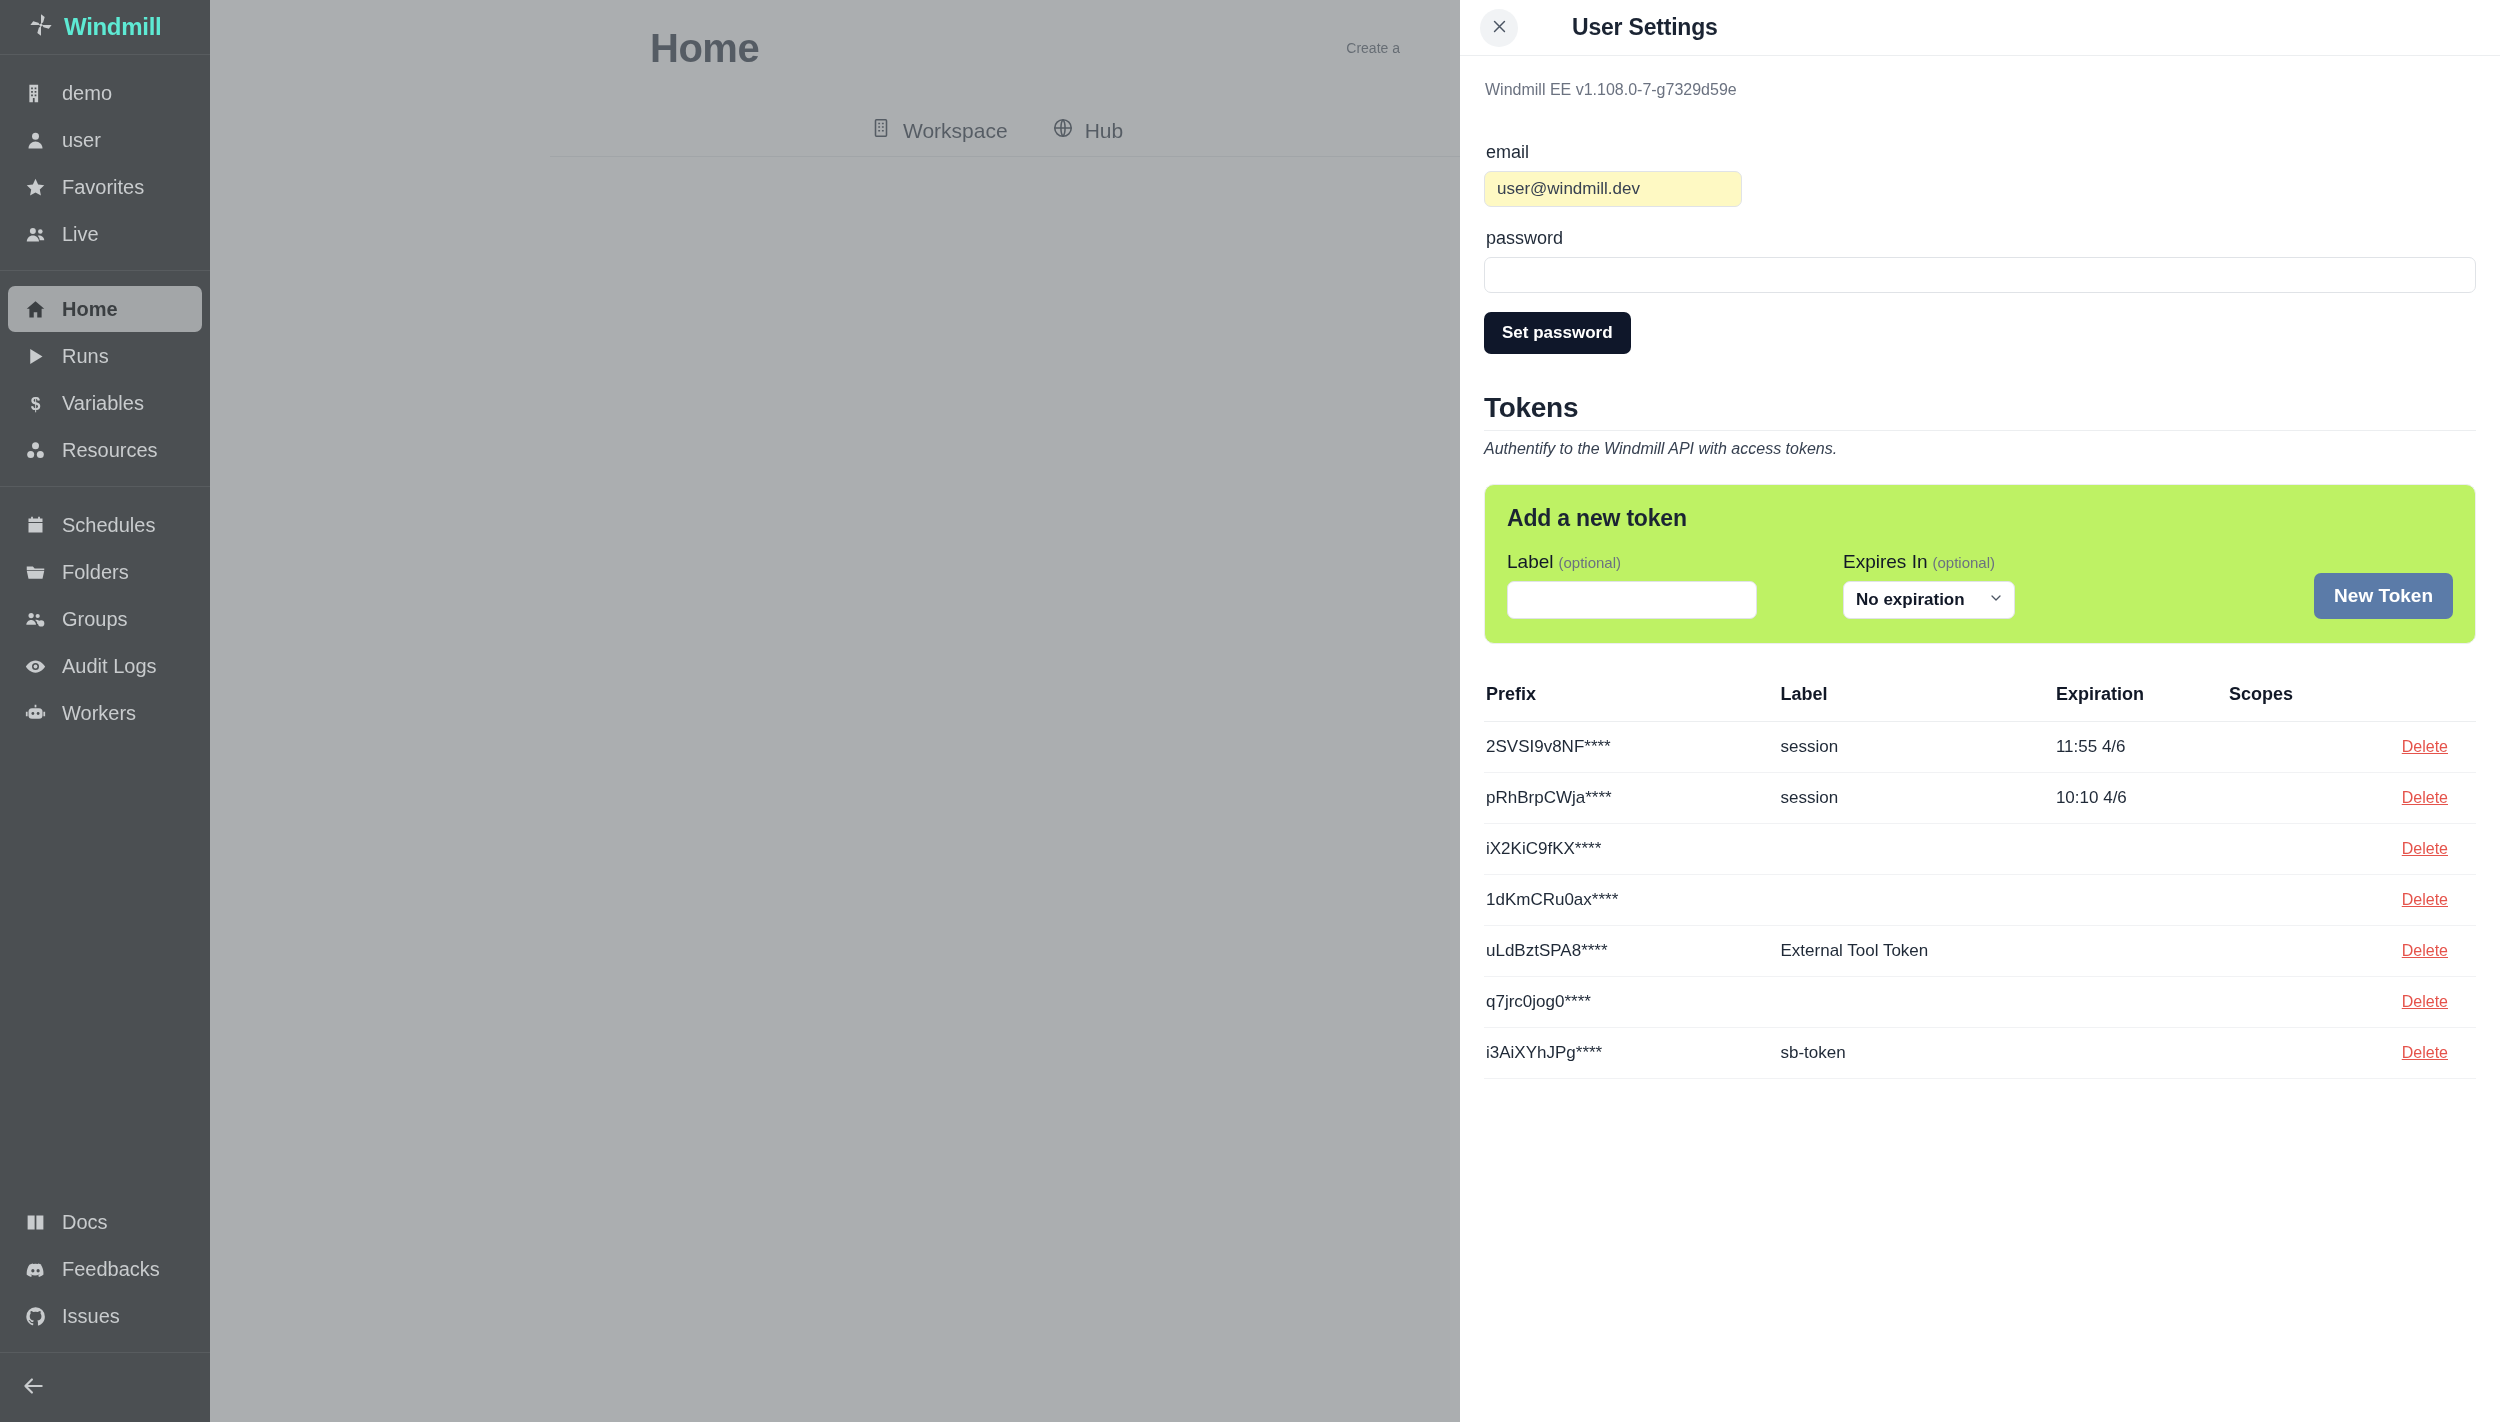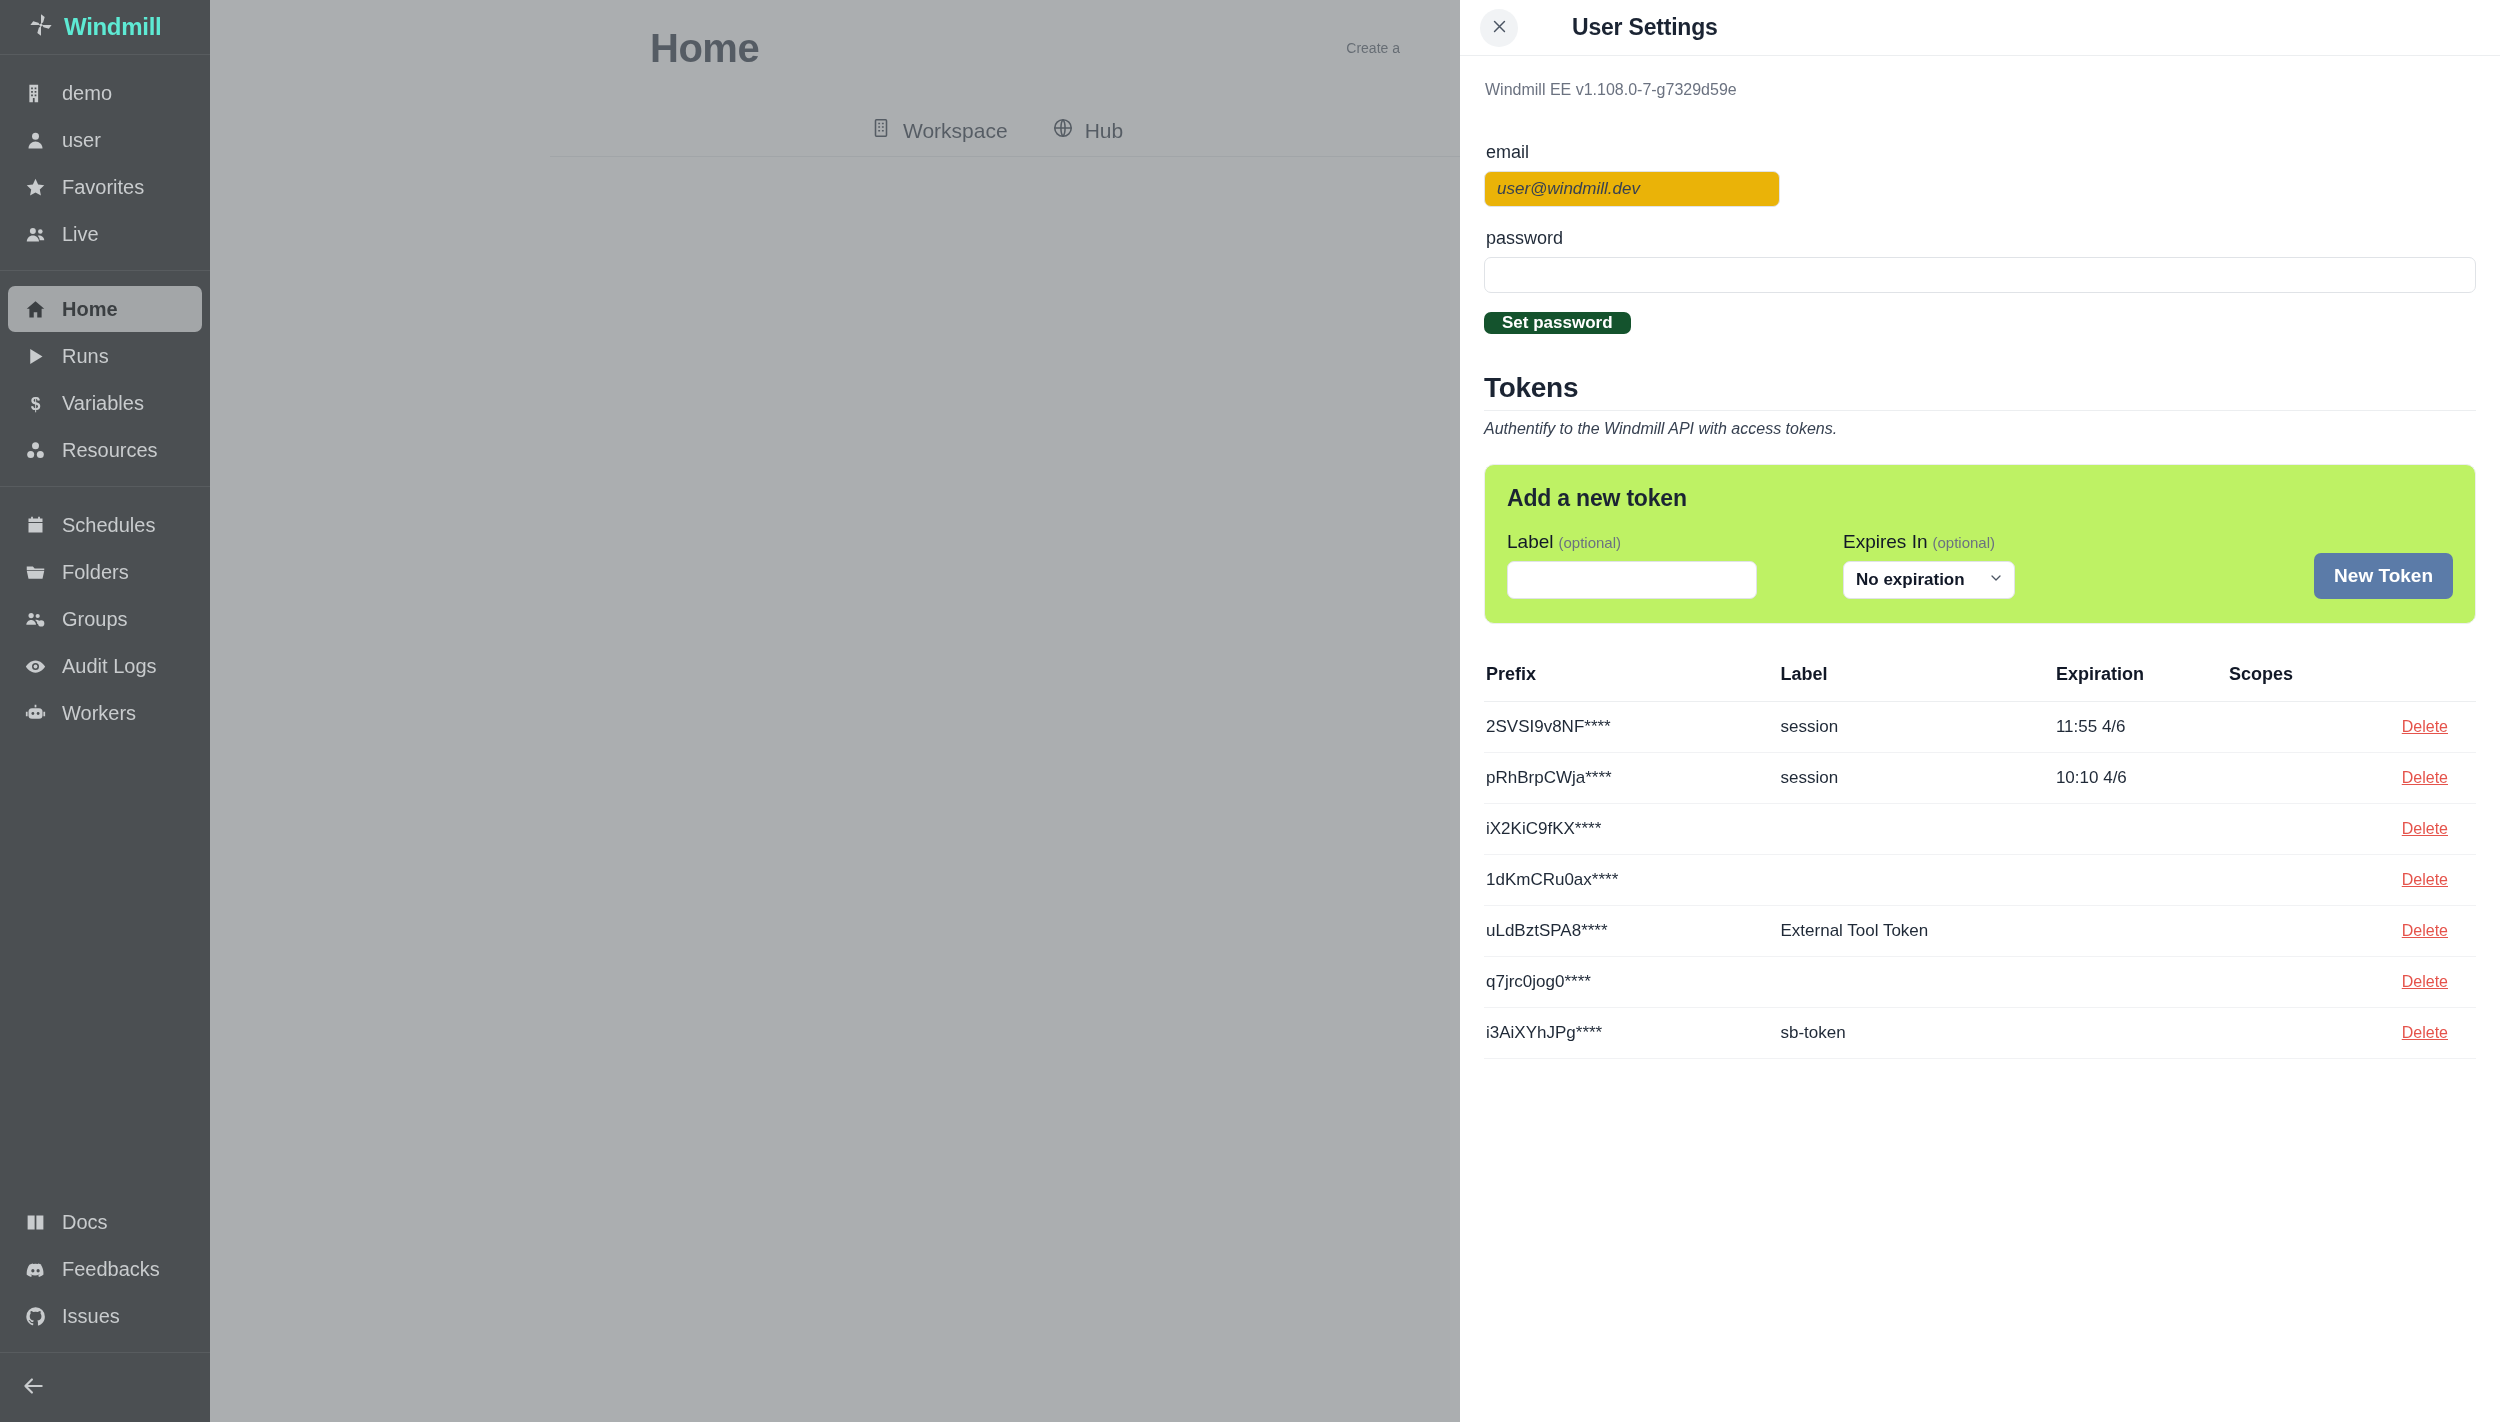--- a/index.html
+++ b/index.html
@@ -99,29 +99,29 @@
   }
   .sec-sub { font-size: 16px; color: #374151; font-style: italic; padding-top: 9px; }
 
   .field-label { font-size: 18px; color: #1f2937; margin: 21px 0 8px 2px; }
   .inp {
     height: 36px; border: 1px solid #e0e3e7; border-radius: 7px;
     background: #ffffff; font-size: 17px; color: #111827;
     padding: 0 12px; font-family: "Liberation Sans", sans-serif;
     outline: none; width: 100%;
   }
-  .inp.readonly { background: #eab308; color: #374151; width: 296px; font-style: italic; }
+  .inp.readonly { background: #fef9c3; color: #374151; width: 258px; }
   .inp.pw { width: 992px; }
 
   .btn-primary {
     margin-top: 19px;
-    background: #14532d; color: #ffffff;
+    background: #0f172a; color: #ffffff;
     border: none; border-radius: 7px;
     font-size: 17px; font-weight: bold;
-    padding: 1px 18px; cursor: pointer;
+    padding: 11px 18px; cursor: pointer;
     font-family: "Liberation Sans", sans-serif;
   }
 
   .tokens-gap { height: 38px; }
 
   .newtoken-card {
     margin-top: 26px;
     border: 1px solid #eceef0; border-radius: 10px;
     background: #bef264; padding: 20px 22px 24px 22px;
   }

